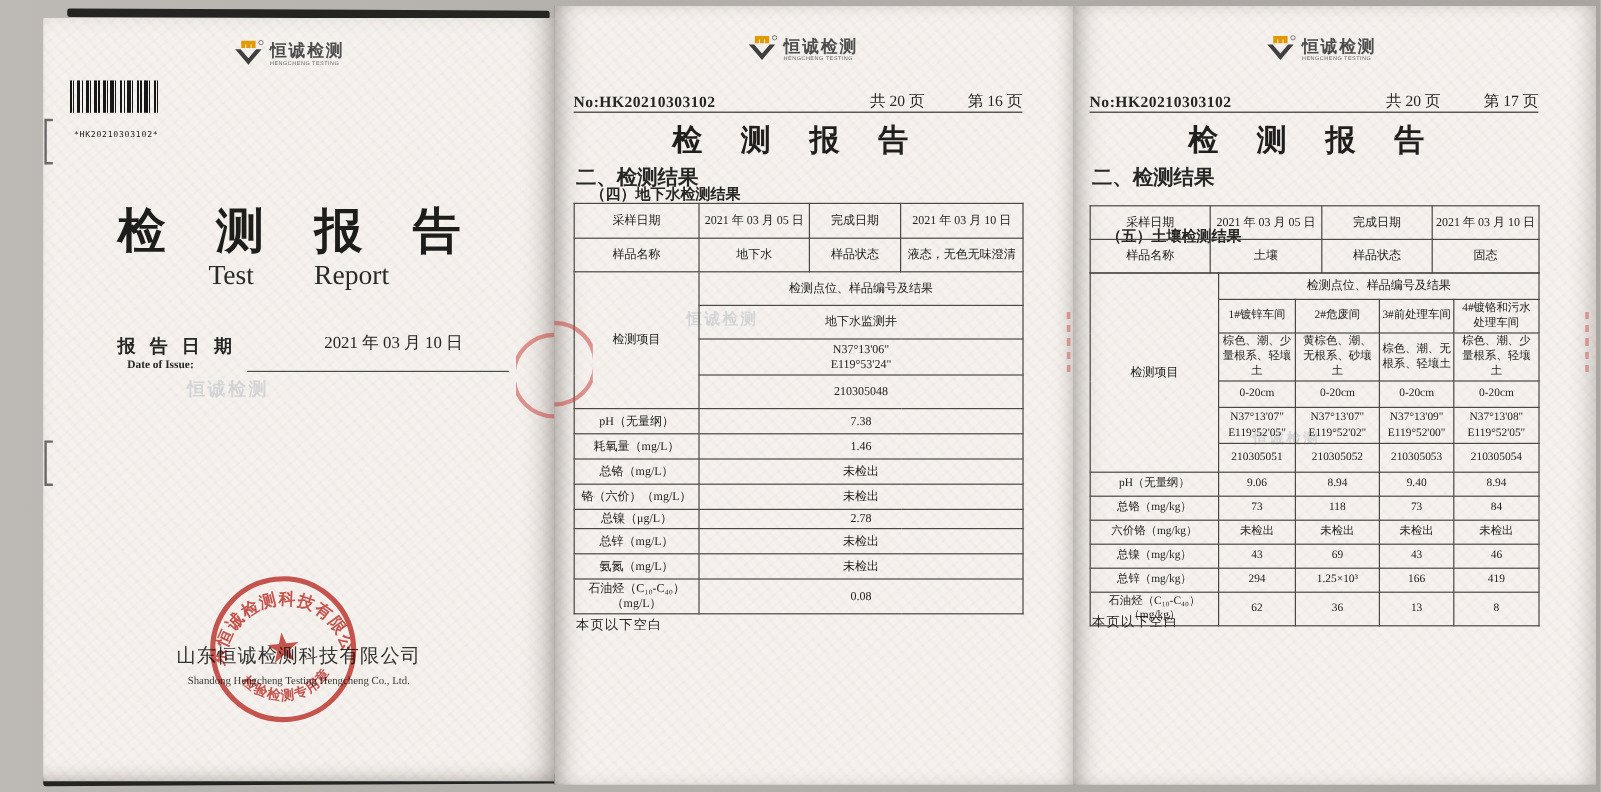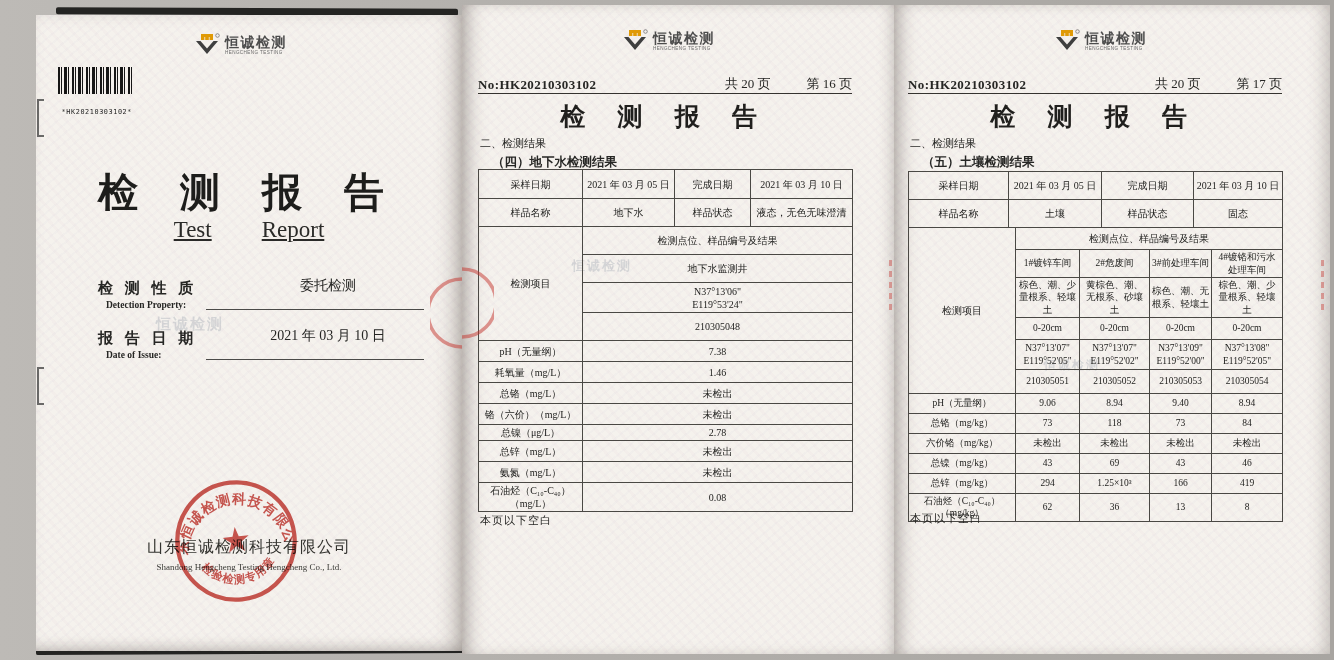--- a/index.html
+++ b/index.html
@@ -26,41 +26,41 @@
   .logo{position:absolute;display:flex;align-items:center;gap:5px;}
   .logo .cn{font-family:"Liberation Sans","DejaVu Sans",sans-serif;font-weight:bold;color:#4c4c4c;font-size:14px;letter-spacing:1.5px;line-height:1;}
   .logo .en{font-family:"Liberation Sans","DejaVu Sans",sans-serif;color:#6a6a6a;font-size:4.6px;letter-spacing:.4px;margin-top:2px;line-height:1;}
 
   
   .barcode{position:absolute;left:22px;top:52px;width:74px;}
   .bars{height:27px;background:repeating-linear-gradient(90deg,#161616 0 2px,transparent 2px 3px,#161616 3px 4px,transparent 4px 6px,#161616 6px 9px,transparent 9px 10px,#161616 10px 11px,transparent 11px 14px);}
   .bctext{font-family:"DejaVu Sans Mono","Liberation Mono",monospace;font-size:6.8px;letter-spacing:.6px;margin-top:14px;text-align:right;color:#1c1c1c;}
   .cover-title{position:absolute;left:0;right:0;top:150px;text-align:center;font-size:40px;font-weight:bold;letter-spacing:16px;color:#1d1d1b;}
   .cover-sub{position:absolute;left:0;right:0;top:202px;text-align:center;font-size:23px;color:#2a2a28;}
-  .cover-sub span{margin:0 25px;text-decoration:underline;}
+  .cover-sub span{margin:0 25px;}
   .fields{position:absolute;left:62px;right:38px;top:258px;}
   .field{position:relative;height:50px;}
   .f-cn{position:absolute;left:0;top:6px;font-size:15px;font-weight:bold;letter-spacing:4px;white-space:nowrap;}
   .f-en{position:absolute;left:8px;top:27px;font-size:9.5px;font-weight:bold;white-space:nowrap;}
   .f-val{position:absolute;left:120px;top:4px;width:220px;text-align:center;font-size:14px;white-space:nowrap;}
   .f-line{position:absolute;left:108px;right:0;top:36px;border-top:1.2px solid #4b4b48;}
   .company{position:absolute;left:0;right:0;top:522px;text-align:center;}
   .company .c-cn{font-size:16px;letter-spacing:1px;color:#33332f;}
   .company .c-en{font-size:9px;margin-top:4px;color:#3a3a36;}
   .stamp{position:absolute;left:136px;top:462px;width:128px;height:128px;opacity:.8;transform:rotate(-6deg);mix-blend-mode:multiply;}
   .staple{position:absolute;left:1px;width:5px;height:34px;border:2px solid rgba(60,60,60,.75);border-right:none;}
   .wm{position:absolute;color:#8e98a6;opacity:.3;filter:blur(.5px);font-weight:bold;letter-spacing:2px;pointer-events:none;}
 
   
   .no-row{position:absolute;left:16px;width:374px;top:68px;height:20px;border-bottom:1.6px solid #35332f;font-size:13px;display:flex;align-items:flex-end;}
   .no-row .no{font-weight:600;letter-spacing:.4px;}
   .no-row .sp{flex:1;}
   .no-row .pg2{margin-left:36px;}
   .pg-title{position:absolute;left:16px;width:374px;top:95px;text-align:center;font-size:25px;font-weight:bold;letter-spacing:13px;color:#201f1d;}
-  .sec{position:absolute;left:18px;top:131px;font-size:11px;font-weight:normal;}
+  .sec{position:absolute;left:18px;top:131px;font-size:17px;font-weight:bold;}
   .ssec{position:absolute;left:30px;top:149px;font-size:12.5px;font-weight:bold;}
   .note{position:absolute;left:18px;font-size:11px;letter-spacing:1px;}
 
   table.t{border-collapse:collapse;table-layout:fixed;width:100%;font-size:10px;color:#222220;}
   table.t td{border:1px solid #4a4844;text-align:center;vertical-align:middle;padding:1px 2px;line-height:1.3;overflow:hidden;}
   table.t td.lbl{font-weight:400;}
   .tblwrap{position:absolute;}
   .redfold{position:absolute;opacity:.5;}
   .redmarks{position:absolute;width:3px;background:repeating-linear-gradient(180deg,rgba(195,40,35,.65) 0 6px,transparent 6px 11px);opacity:.6;}
 </style>
@@ -93,26 +93,20 @@
   <div class="staple" style="top:352px;"></div>
 
   <div class="cover-title">检 测 报 告</div>
   <div class="cover-sub">
     <span>Test</span><span>Report</span>
   </div>
 
   <div class="wm" style="left:120px;top:300px;font-size:15px;">恒诚检测</div>
 
   <div class="fields">
-    <div class="field">
-      <div class="f-cn">检 测 性 质</div>
-      <div class="f-val">委托检测</div>
-      <div class="f-line"></div>
-      <div class="f-en">Detection Property:</div>
-    </div>
     <div class="field">
       <div class="f-cn">报 告 日 期</div>
       <div class="f-val">2021 年 03 月 10 日</div>
       <div class="f-line"></div>
       <div class="f-en">Date of Issue:</div>
     </div>
   </div>
 
   <div class="company">
     <div class="c-cn">山东恒诚检测科技有限公司</div>
@@ -260,21 +254,21 @@
 
   <div class="no-row" style="left:14px;">
     <span class="no">No:HK20210303102</span>
     <span class="sp"></span>
     <span>共 20 页</span>
     <span class="pg2">第 17 页</span>
   </div>
 
   <div class="pg-title" style="left:14px;">检 测 报 告</div>
   <div class="sec" style="left:16px;">二、检测结果</div>
-  <div class="ssec" style="left:28px;">（五）土壤检测结果</div>
+  <div class="ssec" style="left:28px;margin-top:35px;">（五）土壤检测结果</div>
 
   <div class="wm" style="left:150px;top:352px;font-size:12px;">恒诚检测</div>
 
   <div class="tblwrap" style="left:14px;top:166px;width:374px;">
     <table class="t">
       <colgroup>
           <col style="width:100px">
           <col style="width:93px">
           <col style="width:92px">
           <col style="width:89px">

